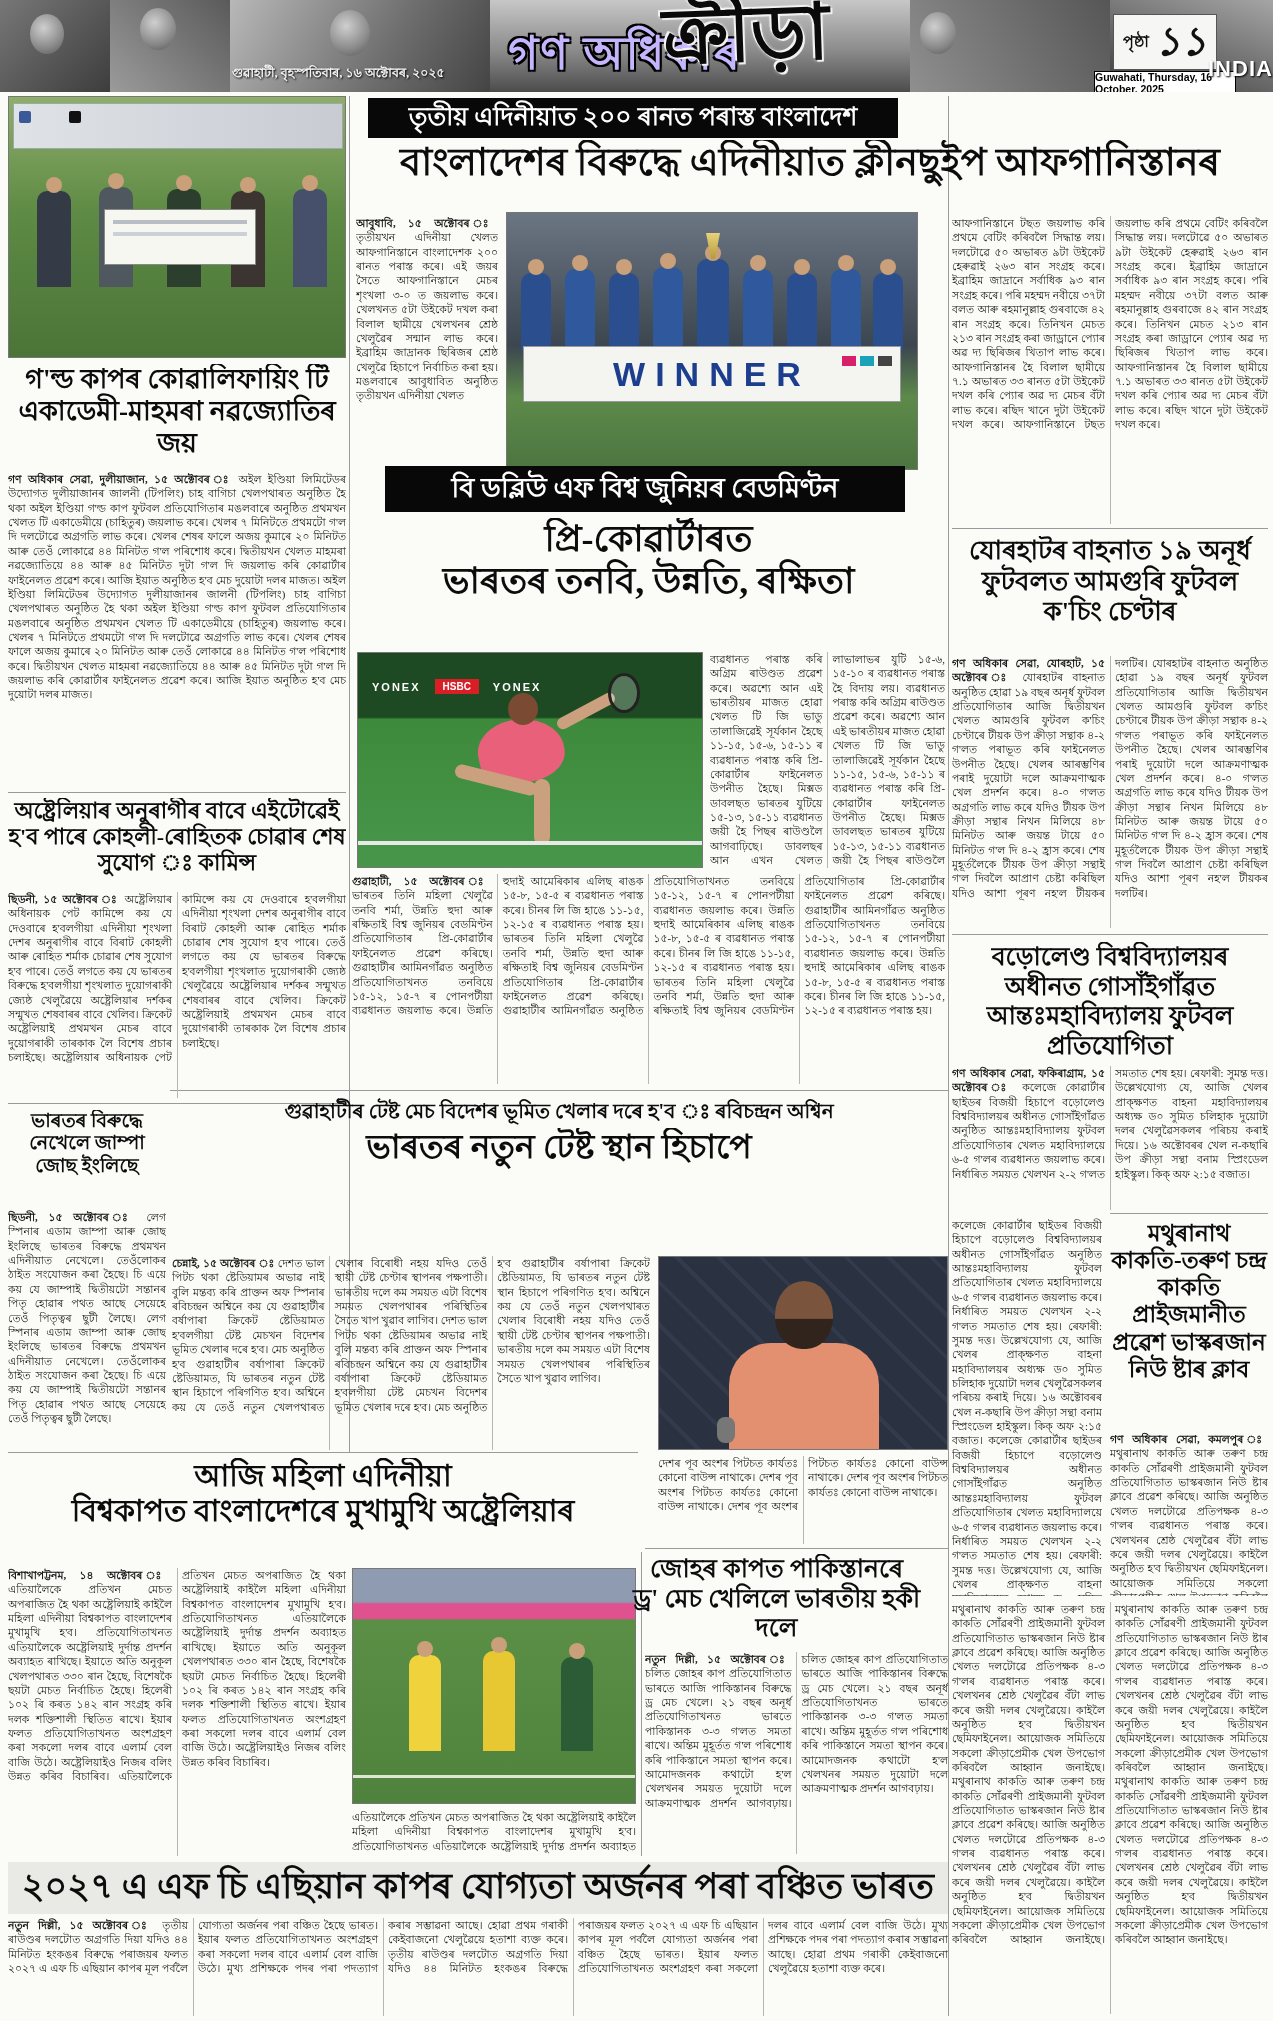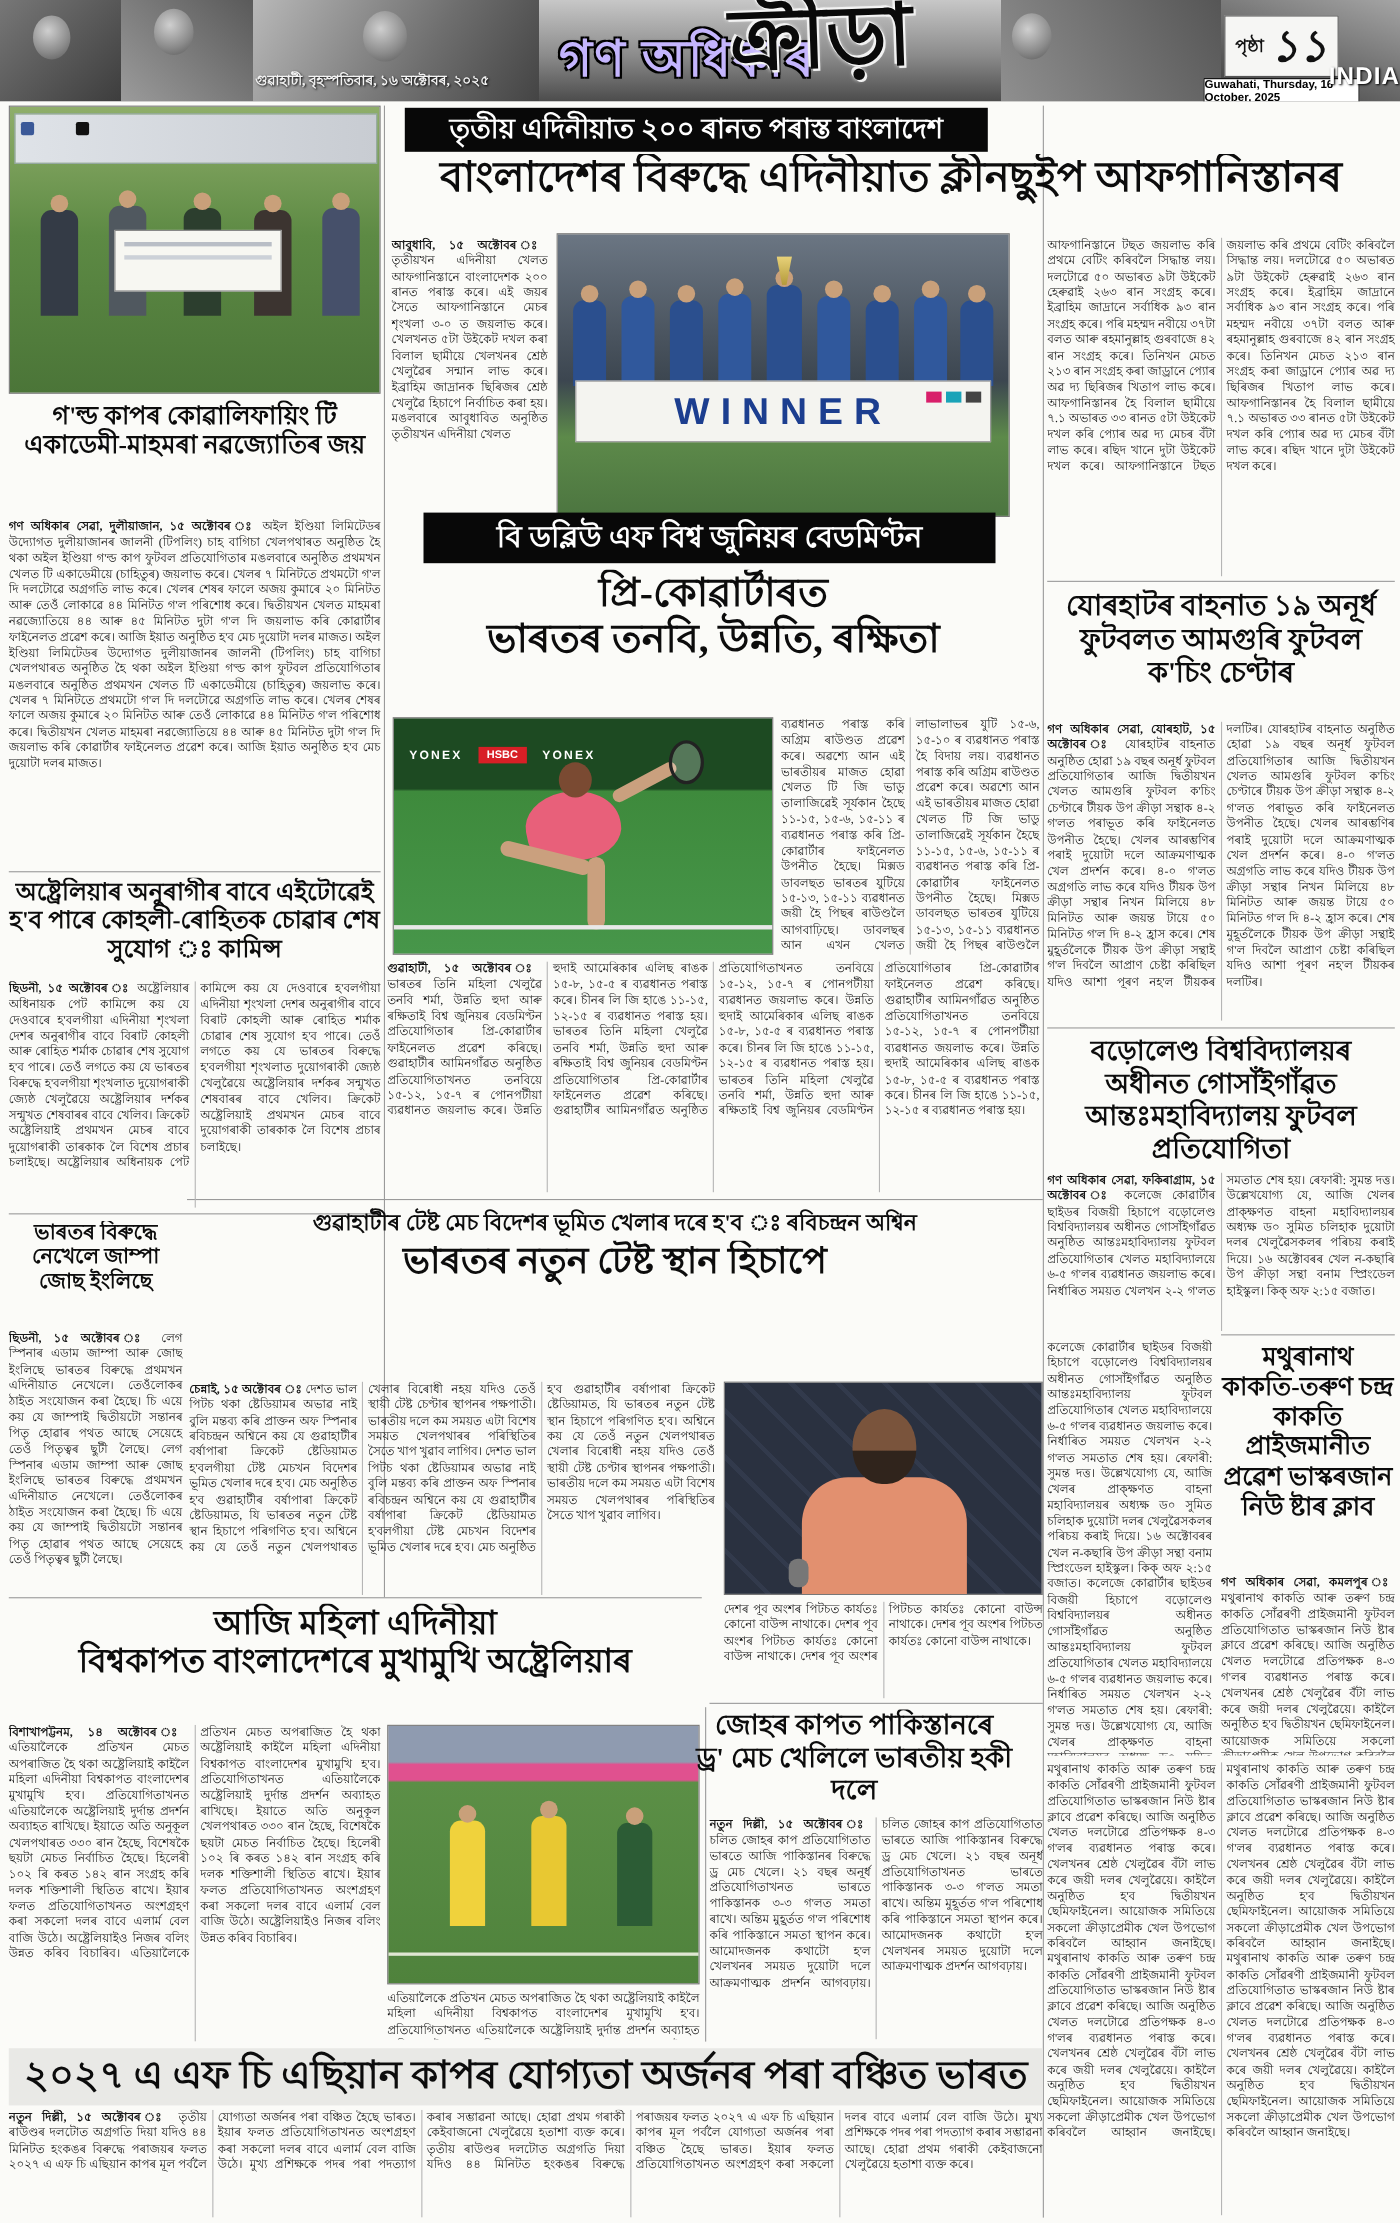--- a/index.html
+++ b/index.html
@@ -97,21 +97,21 @@
     <div class="fig" style="left:90px;top:90px;width:34px;height:100px;background:#50585f;"></div>
     <div class="fig" style="left:158px;top:92px;width:34px;height:98px;background:#2c3e2e;"></div>
     <div class="fig" style="left:222px;top:94px;width:34px;height:96px;background:#3c3430;"></div>
     <div class="fig" style="left:284px;top:92px;width:34px;height:98px;background:#46506a;"></div>
     <div class="abs" style="left:95px;top:112px;width:150px;height:54px;background:#f7f7f2;border:1px solid #888;">
       <div style="margin:10px 8px 0;height:4px;background:#b9bec6;"></div>
       <div style="margin:8px 8px 0;height:4px;background:#ccd1d8;"></div>
     </div>
   </div>
 
-  <div class="abs hl" style="left:8px;top:364px;width:338px;height:102px;font-size:23px;">গ'ল্ড কাপৰ কোৱালিফায়িং টি একাডেমী-মাহমৰা নৱজ্যোতিৰ জয়</div>
+  <div class="abs hl" style="left:8px;top:364px;width:338px;height:102px;font-size:27px;">গ'ল্ড কাপৰ কোৱালিফায়িং টি একাডেমী-মাহমৰা নৱজ্যোতিৰ জয়</div>
 
   <div class="abs body" style="left:8px;top:472px;width:338px;height:316px;">
     <span class="dateline">গণ অধিকাৰ সেৱা, দুলীয়াজান, ১৫ অক্টোবৰ ঃ </span><span>অইল ইণ্ডিয়া লিমিটেডৰ উদ্যোগত দুলীয়াজানৰ জালনী (টিপলিং) চাহ বাগিচা খেলপথাৰত অনুষ্ঠিত হৈ থকা অইল ইণ্ডিয়া গ'ল্ড কাপ ফুটবল প্ৰতিযোগিতাৰ মঙলবাৰে অনুষ্ঠিত প্ৰথমখন খেলত টি একাডেমীয়ে (চাহিতুৰ) জয়লাভ কৰে। খেলৰ ৭ মিনিটতে প্ৰথমটো গ'ল দি দলটোৱে অগ্ৰগতি লাভ কৰে। খেলৰ শেষৰ ফালে অজয় কুমাৰে ২০ মিনিটত আৰু তেওঁ লোকাৱে ৪৪ মিনিটত গ'ল পৰিশোধ কৰে। দ্বিতীয়খন খেলত মাহমৰা নৱজ্যোতিয়ে ৪৪ আৰু ৪৫ মিনিটত দুটা গ'ল দি জয়লাভ কৰি কোৱাৰ্টাৰ ফাইনেলত প্ৰৱেশ কৰে। আজি ইয়াত অনুষ্ঠিত হ'ব মেচ দুয়োটা দলৰ মাজত। অইল ইণ্ডিয়া লিমিটেডৰ উদ্যোগত দুলীয়াজানৰ জালনী (টিপলিং) চাহ বাগিচা খেলপথাৰত অনুষ্ঠিত হৈ থকা অইল ইণ্ডিয়া গ'ল্ড কাপ ফুটবল প্ৰতিযোগিতাৰ মঙলবাৰে অনুষ্ঠিত প্ৰথমখন খেলত টি একাডেমীয়ে (চাহিতুৰ) জয়লাভ কৰে। খেলৰ ৭ মিনিটতে প্ৰথমটো গ'ল দি দলটোৱে অগ্ৰগতি লাভ কৰে। খেলৰ শেষৰ ফালে অজয় কুমাৰে ২০ মিনিটত আৰু তেওঁ লোকাৱে ৪৪ মিনিটত গ'ল পৰিশোধ কৰে। দ্বিতীয়খন খেলত মাহমৰা নৱজ্যোতিয়ে ৪৪ আৰু ৪৫ মিনিটত দুটা গ'ল দি জয়লাভ কৰি কোৱাৰ্টাৰ ফাইনেলত প্ৰৱেশ কৰে। আজি ইয়াত অনুষ্ঠিত হ'ব মেচ দুয়োটা দলৰ মাজত।</span>
   </div>
 
   <div class="abs hl" style="left:8px;top:798px;width:338px;height:88px;font-size:22px;">অষ্ট্ৰেলিয়াৰ অনুৰাগীৰ বাবে এইটোৱেই হ'ব পাৰে কোহলী-ৰোহিতক চোৱাৰ শেষ সুযোগ ঃ কামিন্স</div>
   <div class="abs body cols2" style="left:8px;top:892px;width:338px;height:206px;">
     <span class="dateline">ছিডনী, ১৫ অক্টোবৰ ঃ </span><span>অষ্ট্ৰেলিয়াৰ অধিনায়ক পেট কামিন্সে কয় যে দেওবাৰে হ'বলগীয়া এদিনীয়া শৃংখলা দেশৰ অনুৰাগীৰ বাবে বিৰাট কোহলী আৰু ৰোহিত শৰ্মাক চোৱাৰ শেষ সুযোগ হ'ব পাৰে। তেওঁ লগতে কয় যে ভাৰতৰ বিৰুদ্ধে হ'বলগীয়া শৃংখলাত দুয়োগৰাকী জ্যেষ্ঠ খেলুৱৈয়ে অষ্ট্ৰেলিয়াৰ দৰ্শকৰ সন্মুখত শেষবাৰৰ বাবে খেলিব। ক্ৰিকেট অষ্ট্ৰেলিয়াই প্ৰথমখন মেচৰ বাবে দুয়োগৰাকী তাৰকাক লৈ বিশেষ প্ৰচাৰ চলাইছে। অষ্ট্ৰেলিয়াৰ অধিনায়ক পেট কামিন্সে কয় যে দেওবাৰে হ'বলগীয়া এদিনীয়া শৃংখলা দেশৰ অনুৰাগীৰ বাবে বিৰাট কোহলী আৰু ৰোহিত শৰ্মাক চোৱাৰ শেষ সুযোগ হ'ব পাৰে। তেওঁ লগতে কয় যে ভাৰতৰ বিৰুদ্ধে হ'বলগীয়া শৃংখলাত দুয়োগৰাকী জ্যেষ্ঠ খেলুৱৈয়ে অষ্ট্ৰেলিয়াৰ দৰ্শকৰ সন্মুখত শেষবাৰৰ বাবে খেলিব। ক্ৰিকেট অষ্ট্ৰেলিয়াই প্ৰথমখন মেচৰ বাবে দুয়োগৰাকী তাৰকাক লৈ বিশেষ প্ৰচাৰ চলাইছে।</span>
   </div>
 

